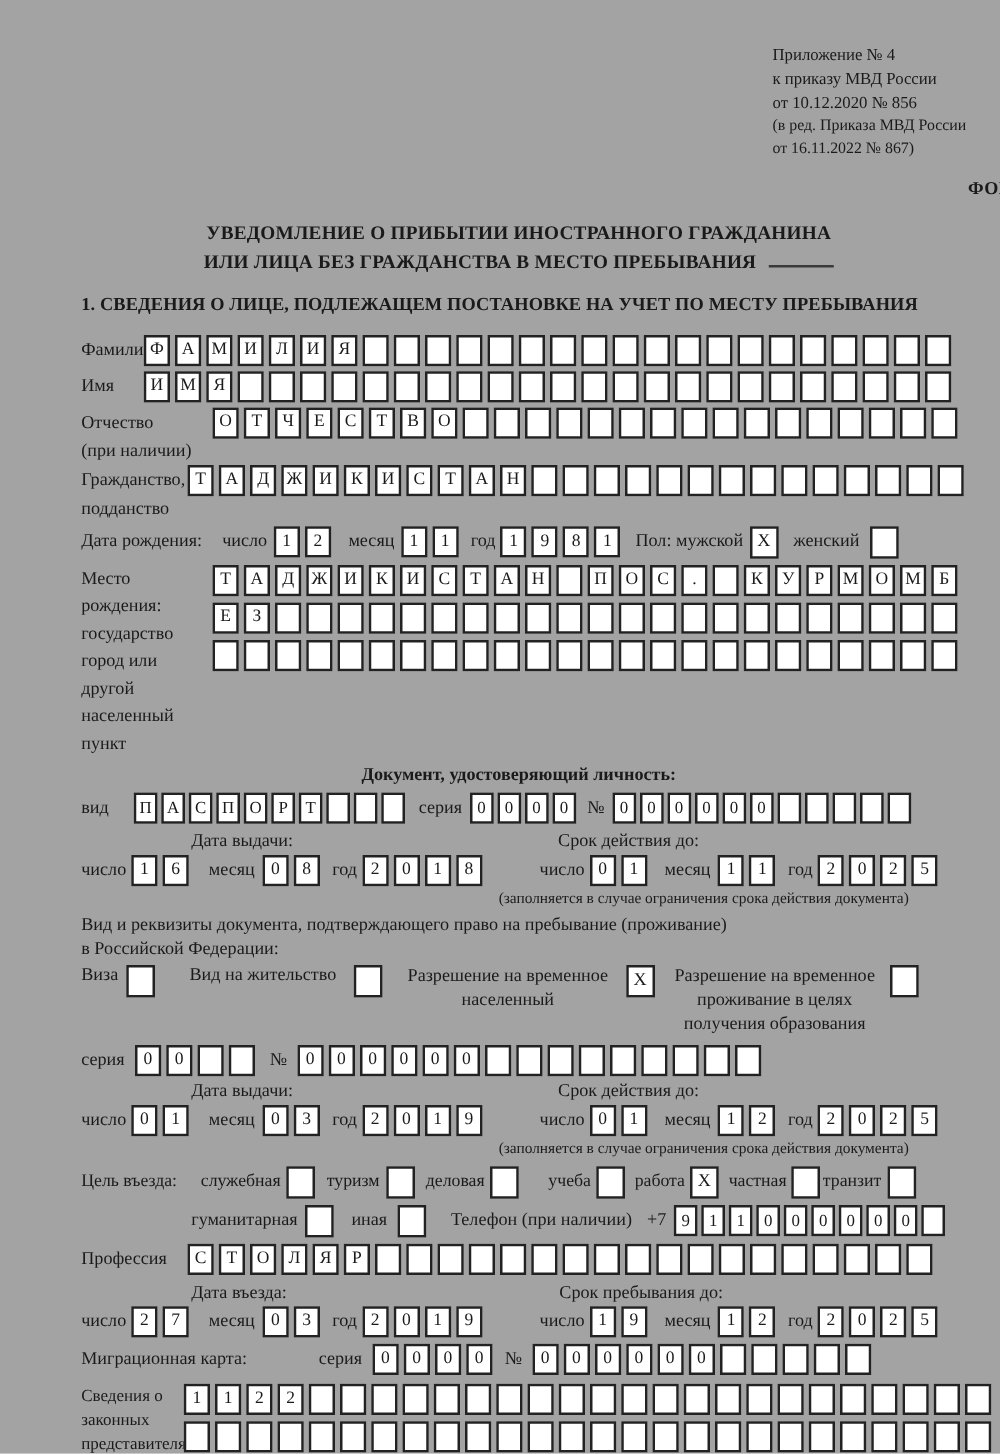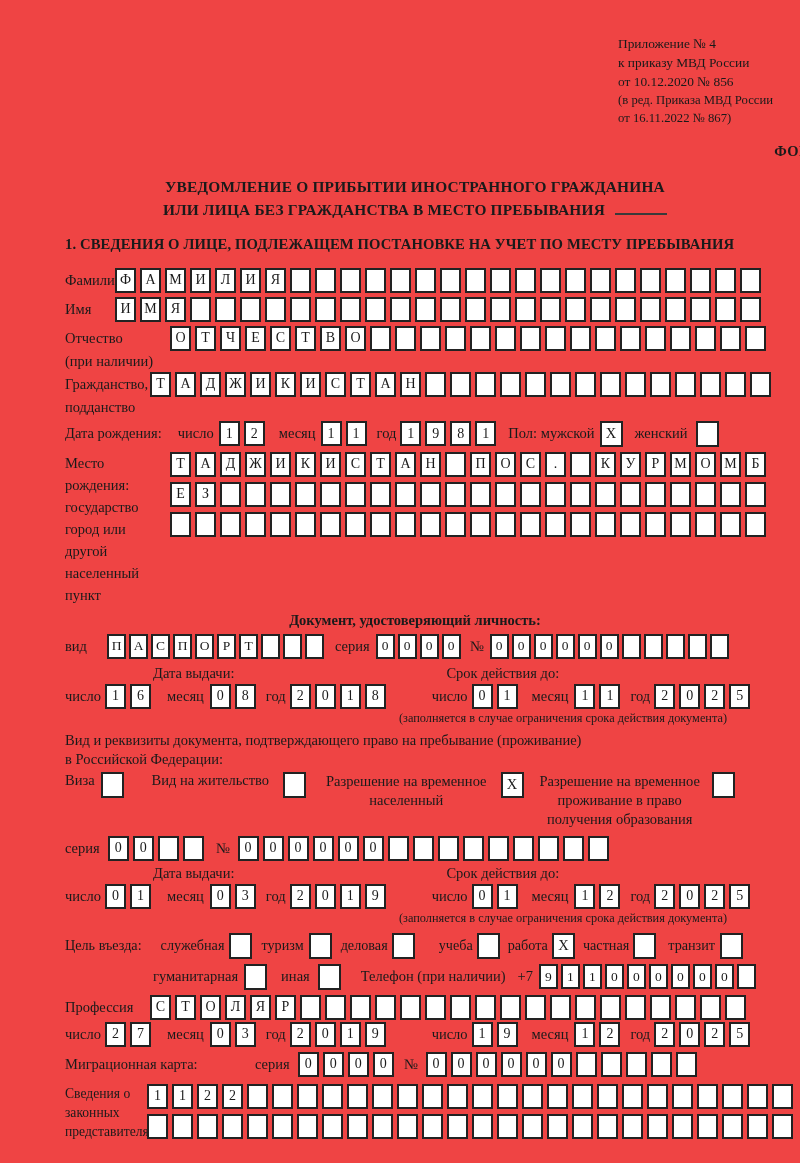--- a/index.html
+++ b/index.html
@@ -1,17 +1,17 @@
 <!DOCTYPE html>
 <html><head>
 <meta charset="utf-8">
 <style>
   *{margin:0;padding:0;box-sizing:border-box}
   html,body{background:#ffffff}
-  .page{width:800px;height:1163px;background:#ef4444;font-family:"Liberation Serif",serif;
+  .page{width:800px;height:1163px;background:#a3a3a3;font-family:"Liberation Serif",serif;
         color:#1a1a1a;padding:0 35px 0 65px;overflow:hidden;position:relative;font-size:14.5px}
   .hdr{margin-left:553px;padding-top:34px;font-size:13.4px;line-height:1.42;width:215px}
   .hdr-small{font-size:12.7px}
   .forma{font-weight:bold;text-align:right;margin-top:14px;font-size:14.5px;letter-spacing:.4px}
   .title{text-align:center;font-weight:bold;font-size:15.4px;margin-top:13px;line-height:1.5;letter-spacing:.2px}
   .title-underline{display:inline-block;width:52px;border-bottom:2px solid #3a3a3a;margin-left:10px;height:14px}
   .sec-heading{font-weight:bold;font-size:14.7px;margin-top:15px;letter-spacing:.1px}
   .row{display:flex;align-items:center;margin-top:4px}
   .lbl{flex:0 0 auto}
   .cells{display:inline-flex;flex:0 0 auto}
@@ -380,21 +380,21 @@
     <span class="box" style="margin-left:6px"></span>
     <span class="lbl" style="margin-left:28px">Вид на жительство</span>
     <span class="box" style="margin-left:14px"></span>
     <span class="stack" style="margin-left:20px">
       <div>Разрешение на временное</div>
       <div>населенный</div>
     </span>
     <span class="box" style="margin-left:14px">X</span>
     <span class="stack" style="margin-left:16px">
       <div>Разрешение на временное</div>
-      <div>проживание в право</div>
+      <div>проживание в целях</div>
       <div>получения образования</div>
     </span>
     <span class="box" style="margin-left:12px"></span>
   </div>
 
   <div class="row" style="margin-top:7px">
     <span class="lbl">серия</span>
     <span class="cells" style="margin-left:8px">
         <span class="cell">0</span>
         <span class="cell">0</span>
@@ -470,21 +470,21 @@
     <span class="lbl" style="margin-left:9px">туризм</span>
     <span class="box" style="margin-left:5px"></span>
     <span class="lbl" style="margin-left:9px">деловая</span>
     <span class="box" style="margin-left:4px"></span>
     <span class="lbl" style="margin-left:24px">учеба</span>
     <span class="box" style="margin-left:4px"></span>
     <span class="lbl" style="margin-left:8px">работа</span>
     <span class="box" style="margin-left:4px">X</span>
     <span class="lbl" style="margin-left:8px">частная</span>
     <span class="box" style="margin-left:4px"></span>
-    <span class="lbl" style="margin-left:12px">транзит</span>
+    <span class="lbl" style="margin-left:2px">транзит</span>
     <span class="box" style="margin-left:5px"></span>
   </div>
 
   <div class="row" style="margin-top:5px">
     <span class="lbl" style="margin-left:88px">гуманитарная</span>
     <span class="box" style="margin-left:6px"></span>
     <span class="lbl" style="margin-left:14px">иная</span>
     <span class="box" style="margin-left:8px"></span>
     <span class="lbl" style="margin-left:20px">Телефон (при наличии)</span>
     <span class="lbl" style="margin-left:12px">+7</span>
@@ -525,20 +525,24 @@
         <span class="cell"></span>
         <span class="cell"></span>
         <span class="cell"></span>
         <span class="cell"></span>
         <span class="cell"></span>
         <span class="cell"></span>
         <span class="cell"></span>
       </span>
   </div>
 
+  <div class="dh">
+    <span style="margin-left:88px">Дата въезда:</span>
+    <span style="margin-left:218px">Срок пребывания до:</span>
+  </div>
   <div class="row" style="margin-top:2px">
     <span class="lbl">число</span>
     <span class="cells" style="margin-left:4px">
         <span class="cell">2</span>
         <span class="cell">7</span>
       </span>
     <span class="lbl" style="margin-left:12px">месяц</span>
     <span class="cells" style="margin-left:6px">
         <span class="cell">0</span>
         <span class="cell">3</span>

